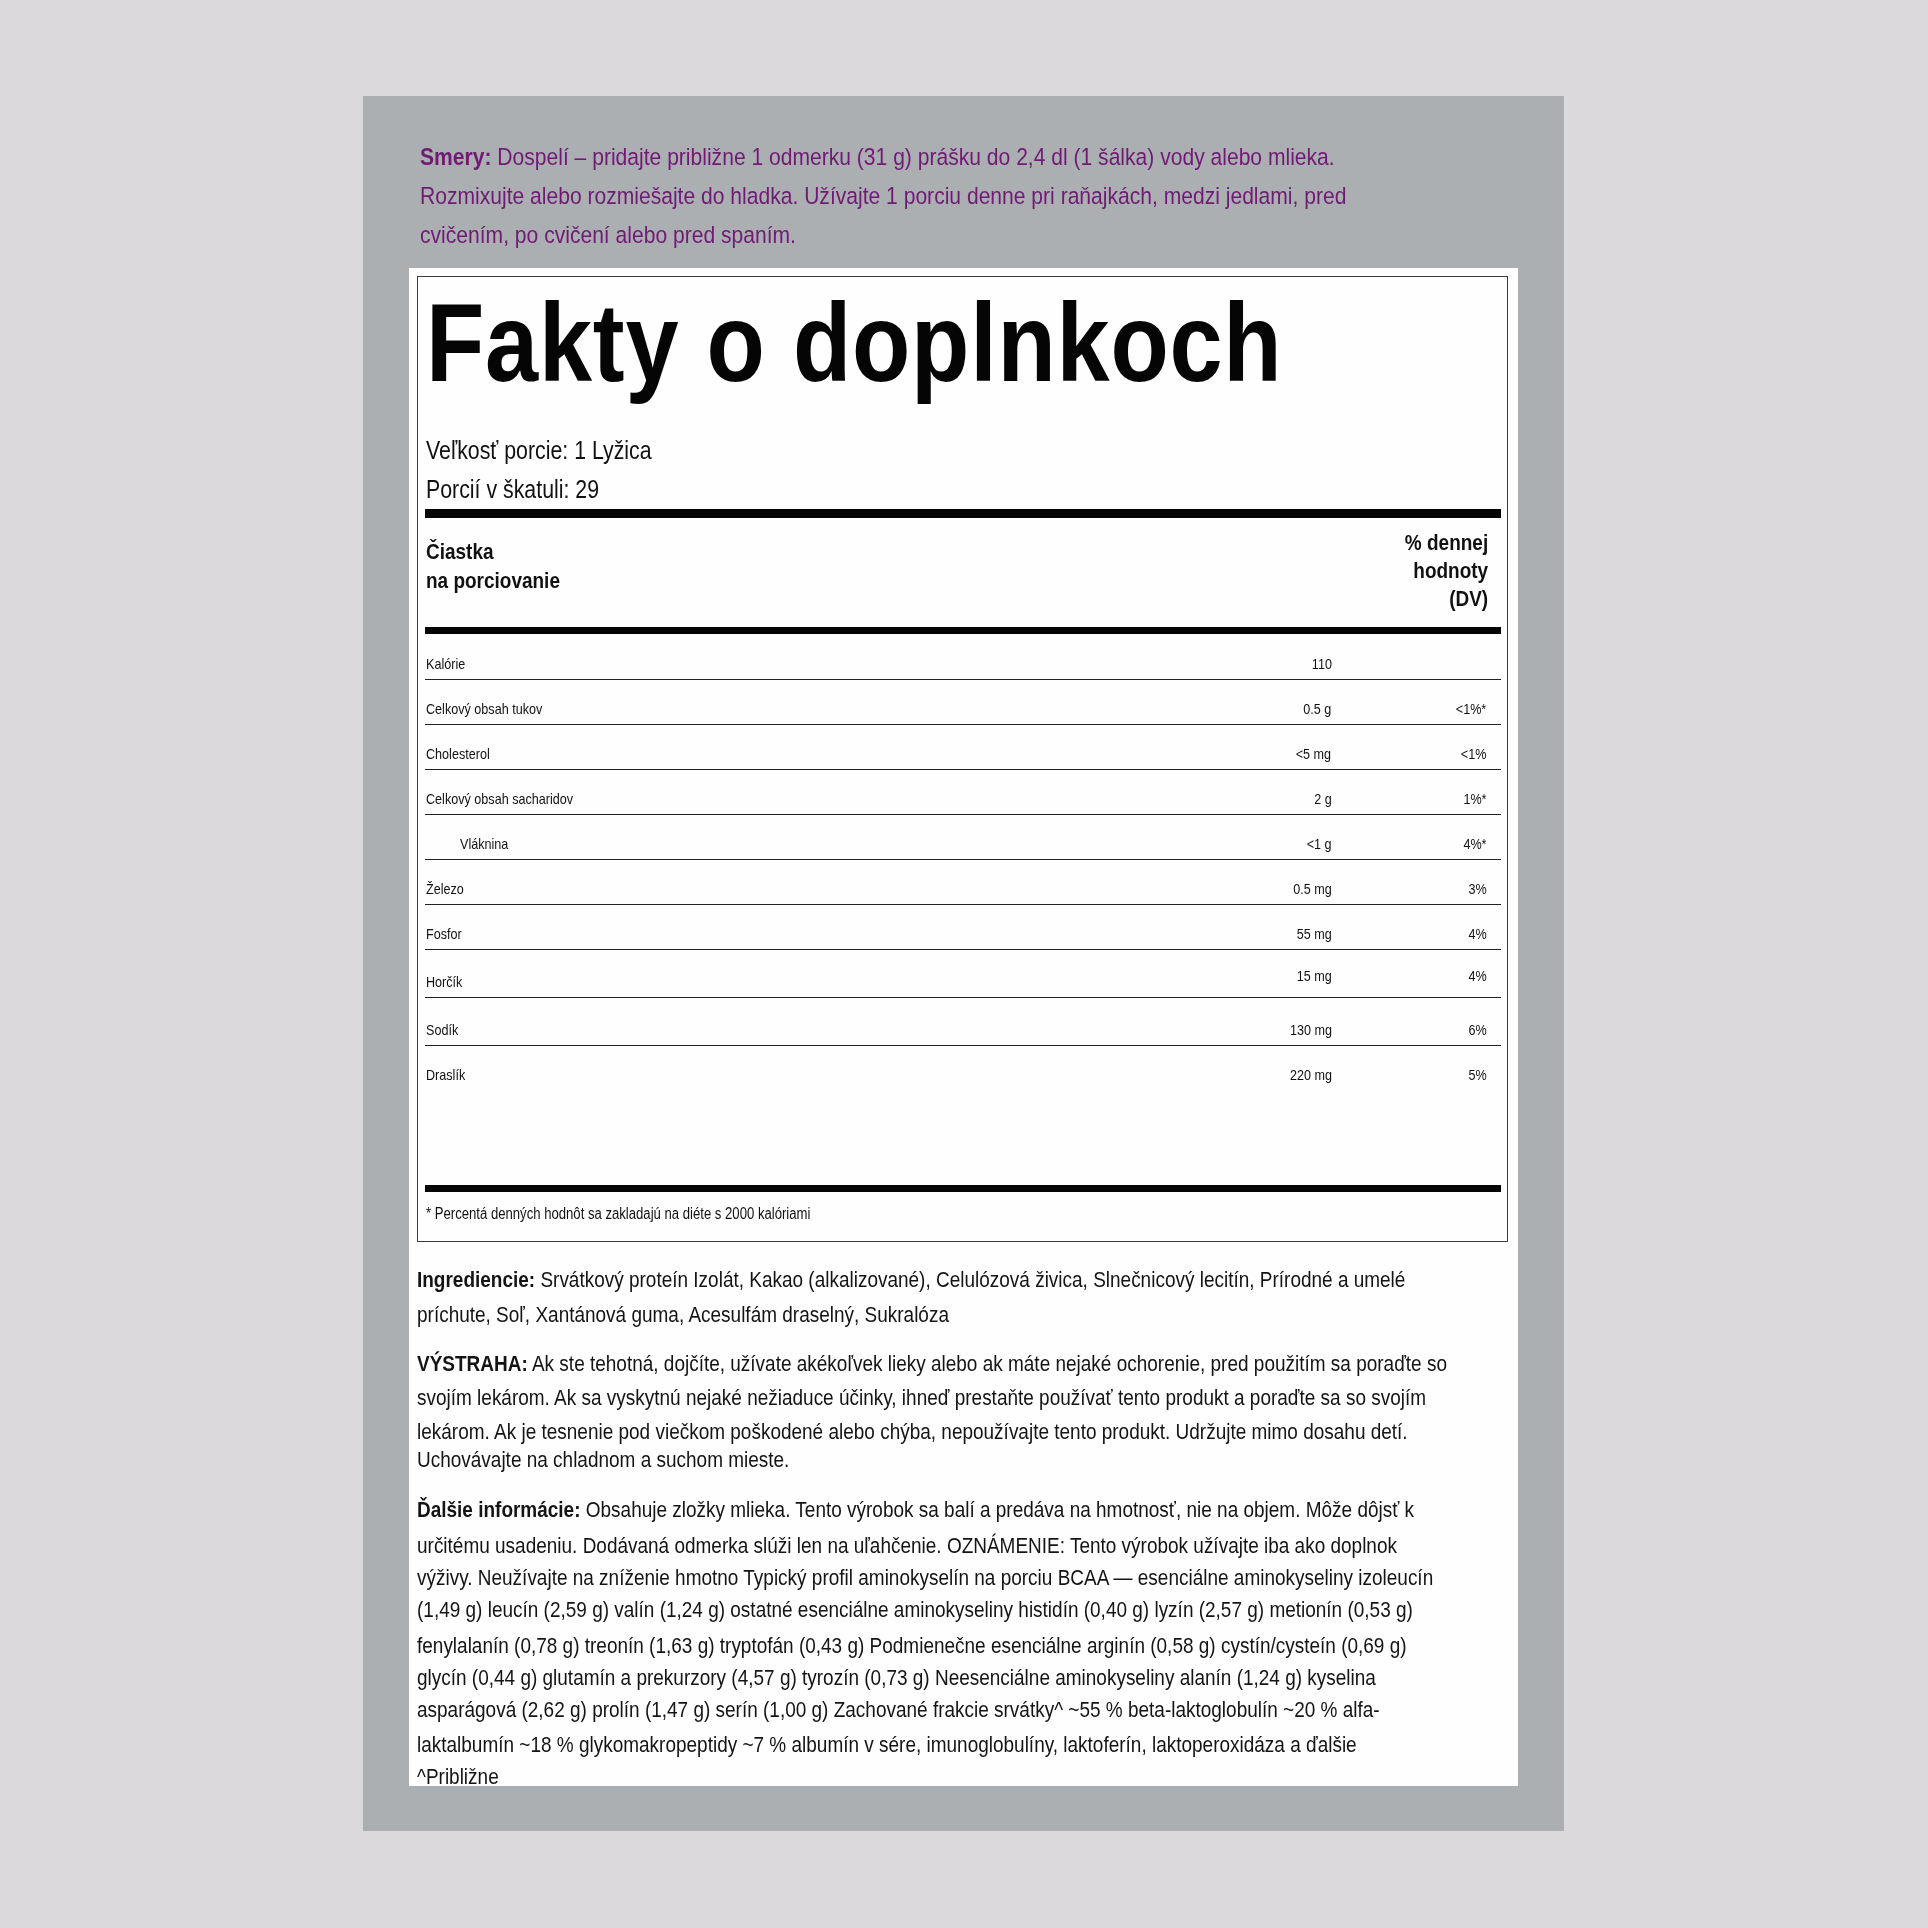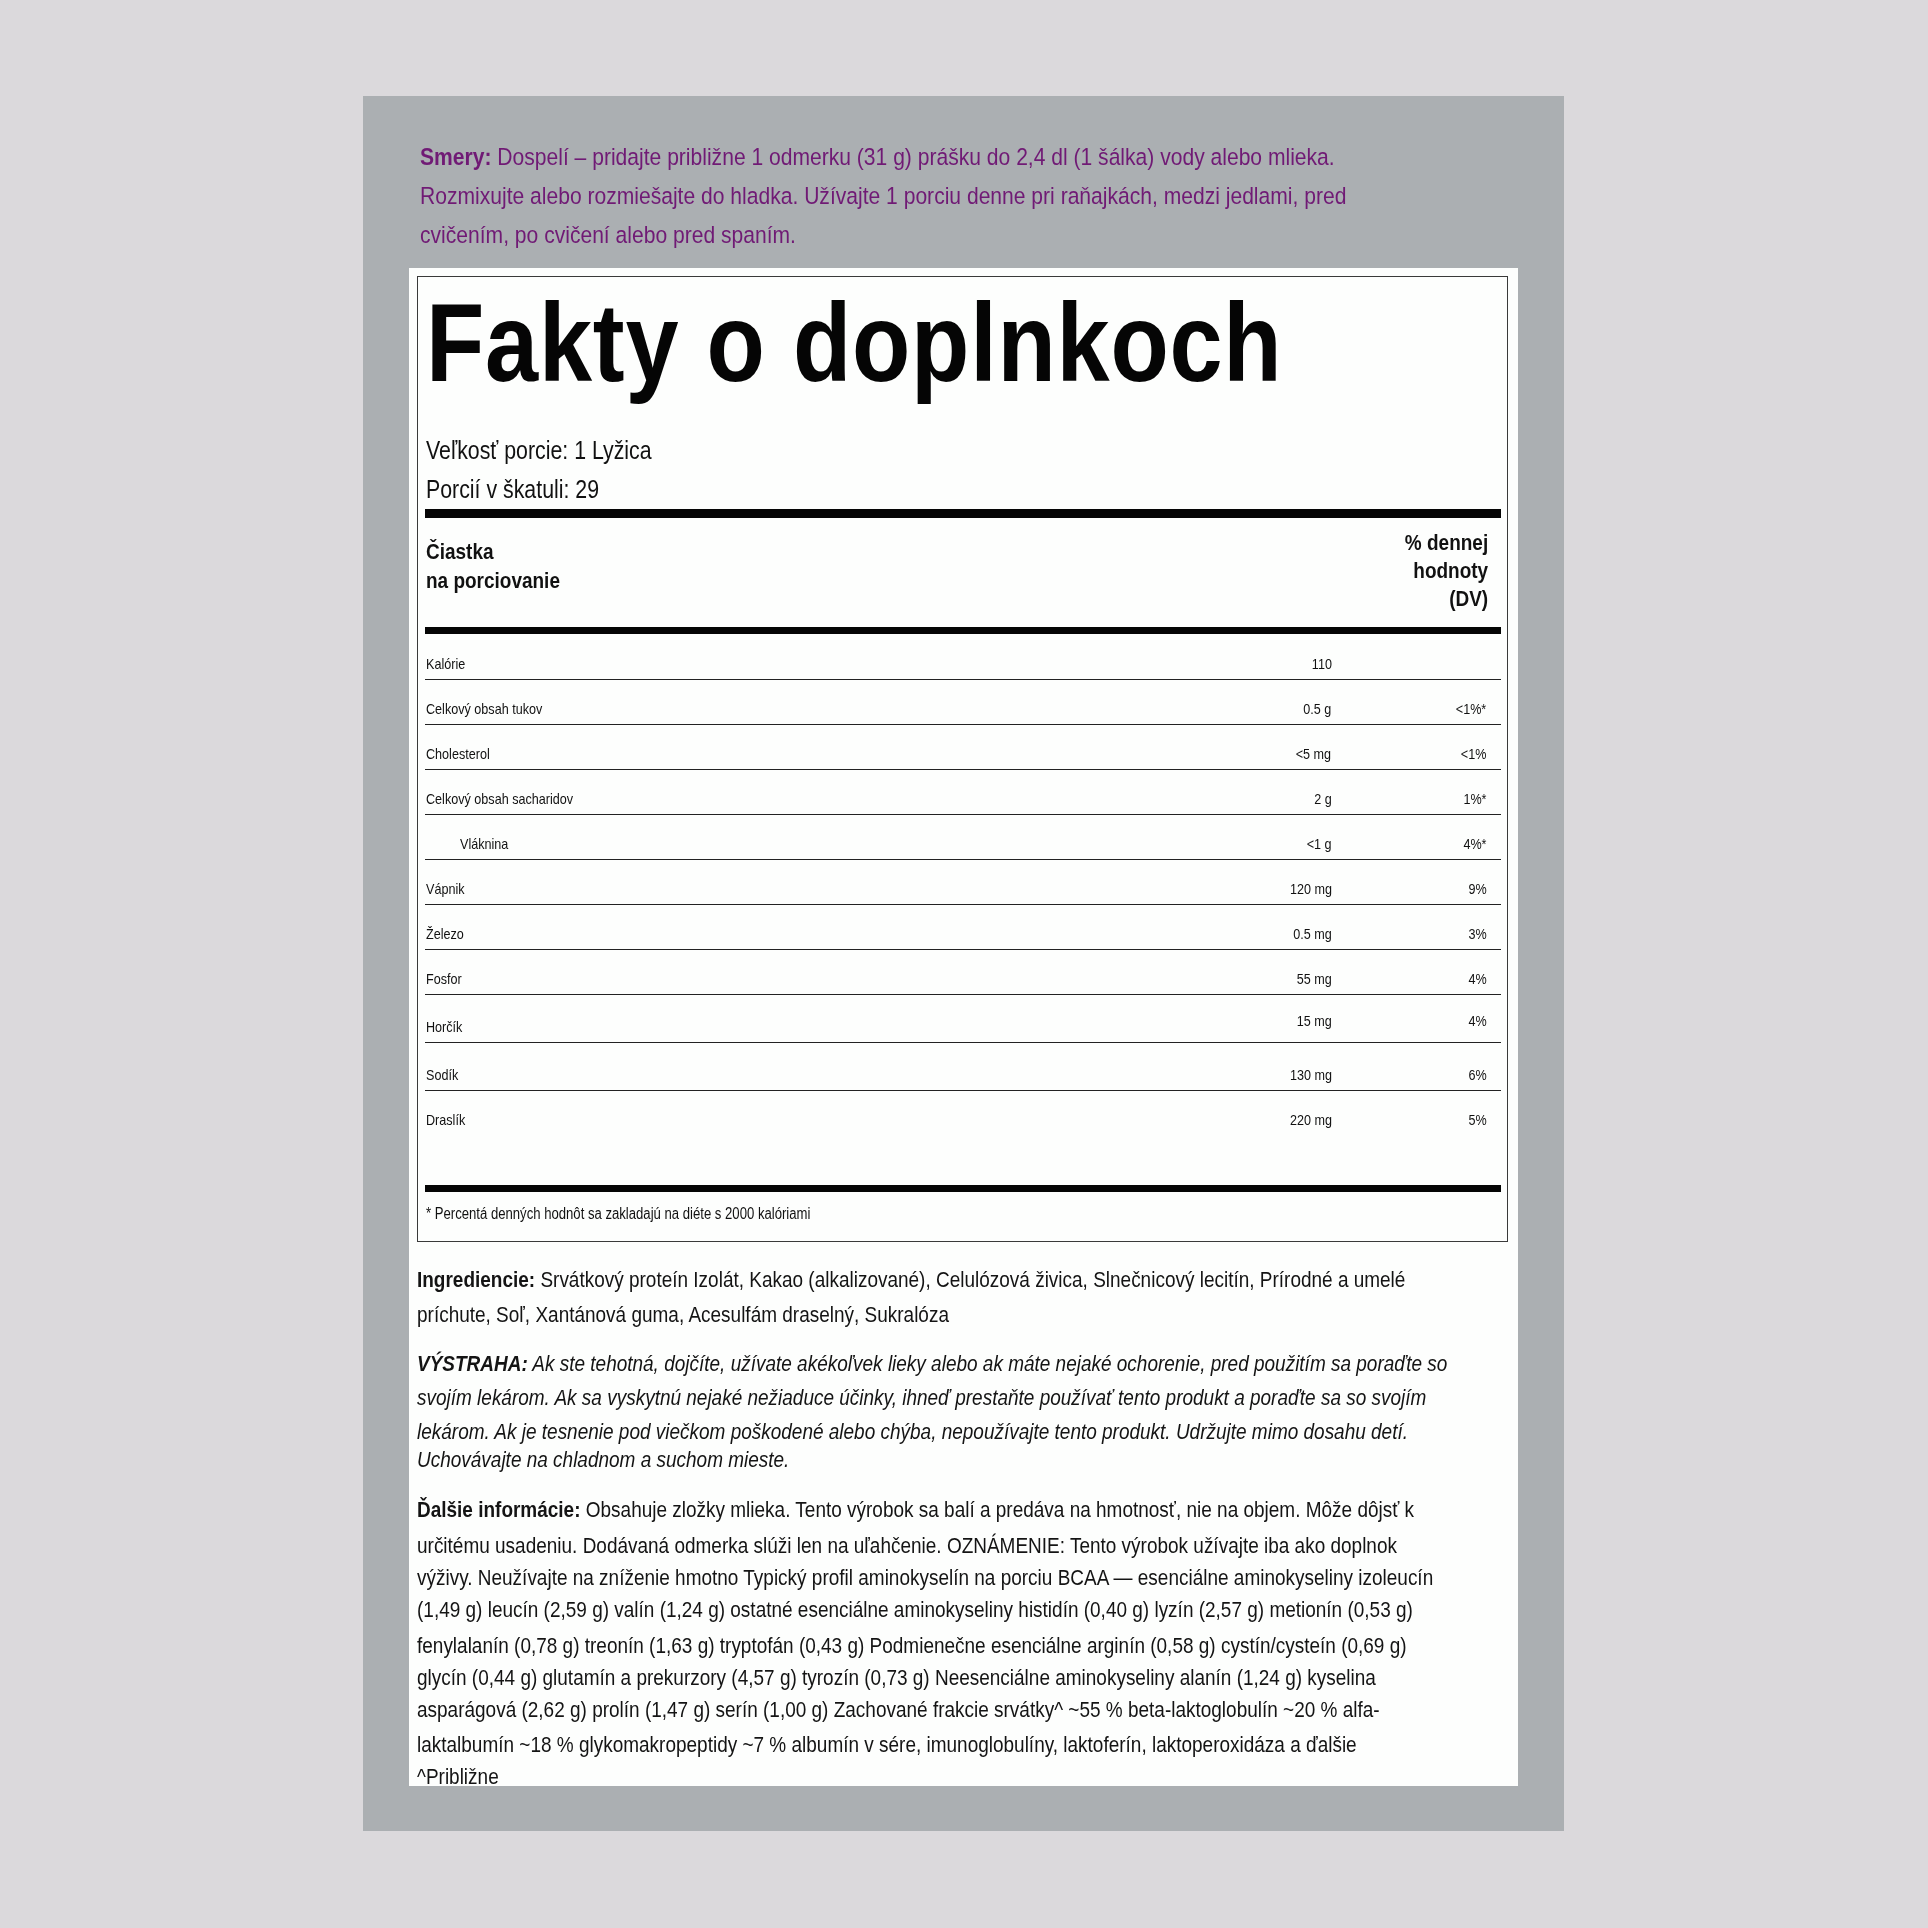--- a/index.html
+++ b/index.html
@@ -128,25 +128,20 @@
       <span class="name">Celkový obsah sacharidov</span>
       <span class="amt">2 g</span>
       <span class="dv">1%*</span>
     </div>
     <div class="row">
       <span class="name indent">Vláknina</span>
       <span class="amt">&lt;1 g</span>
       <span class="dv">4%*</span>
     </div>
     <div class="row">
-      <span class="name">Vápnik</span>
-      <span class="amt">120 mg</span>
-      <span class="dv">9%</span>
-    </div>
-    <div class="row">
       <span class="name">Železo</span>
       <span class="amt">0.5 mg</span>
       <span class="dv">3%</span>
     </div>
     <div class="row">
       <span class="name">Fosfor</span>
       <span class="amt">55 mg</span>
       <span class="dv">4%</span>
     </div>
     <div class="row tall">
@@ -169,21 +164,21 @@
   <div class="bar" style="top:908px;height:6.6px"></div>
 
   <div class="footnote">* Percentá denných hodnôt sa zakladajú na diéte s 2000 kalóriami</div>
 </div>
 
 <div class="para" style="top:1262px; line-height:35px;">
   <span class="line"><span class="b">Ingrediencie:</span><span> Srvátkový proteín Izolát, Kakao (alkalizované), Celulózová živica, Slnečnicový lecitín, Prírodné a umelé</span></span>
   <span class="line">príchute, Soľ, Xantánová guma, Acesulfám draselný, Sukralóza</span>
 </div>
 
-<div class="para" style="top:1347px; line-height:34px;font-style:italic;">
+<div class="para" style="top:1347px; line-height:34px;">
   <span class="line"><span class="b">VÝSTRAHA:</span><span> Ak ste tehotná, dojčíte, užívate akékoľvek lieky alebo ak máte nejaké ochorenie, pred použitím sa poraďte so</span></span>
   <span class="line">svojím lekárom. Ak sa vyskytnú nejaké nežiaduce účinky, ihneď prestaňte používať tento produkt a poraďte sa so svojím</span>
   <span class="line">lekárom. Ak je tesnenie pod viečkom poškodené alebo chýba, nepoužívajte tento produkt. Udržujte mimo dosahu detí.</span>
   <span class="line" style="margin-top:-5.6px">Uchovávajte na chladnom a suchom mieste.</span>
 </div>
 
 <div class="para" style="top:1494px; line-height:32px;">
   <span class="line"><span class="b">Ďalšie informácie:</span><span> Obsahuje zložky mlieka. Tento výrobok sa balí a predáva na hmotnosť, nie na objem. Môže dôjsť k</span></span>
   <span class="line" style="margin-top:3.8px">určitému usadeniu. Dodávaná odmerka slúži len na uľahčenie. OZNÁMENIE: Tento výrobok užívajte iba ako doplnok</span>
   <span class="line">výživy. Neužívajte na zníženie hmotno Typický profil aminokyselín na porciu BCAA — esenciálne aminokyseliny izoleucín</span>

